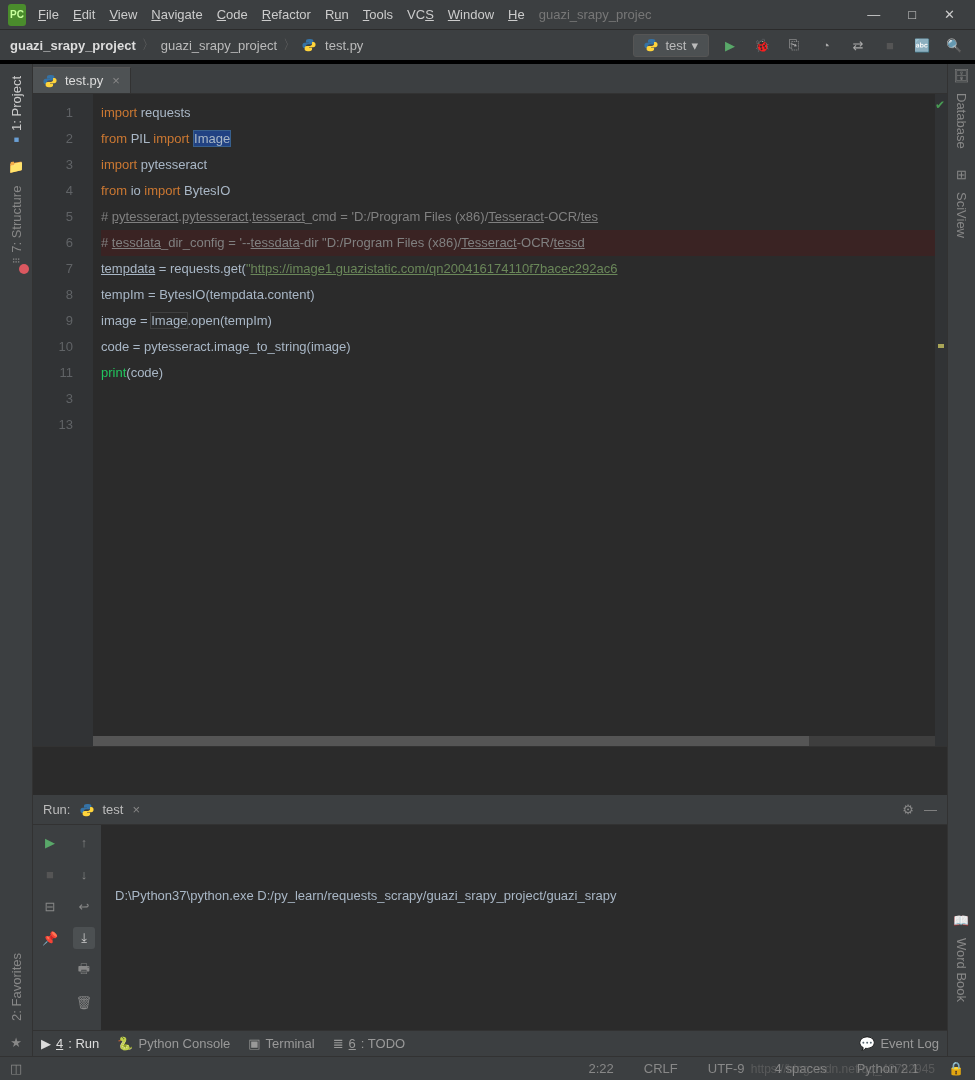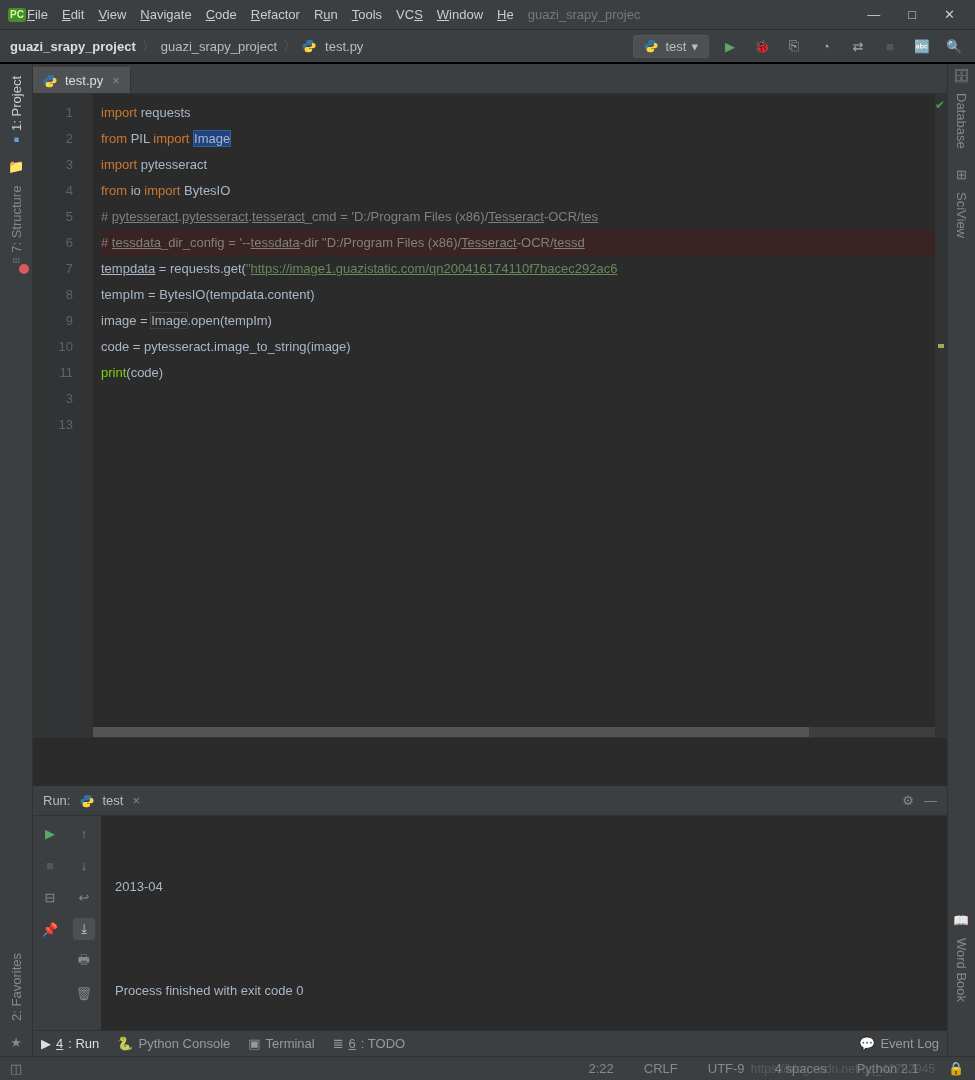--- a/index.html
+++ b/index.html
@@ -1,25 +1,25 @@
 <!DOCTYPE html>
 <html><head>
 <meta charset="utf-8">
 <style>
 * { margin:0; padding:0; box-sizing:border-box; font-family:"Segoe UI",Arial,sans-serif; font-size:13px; }
 body { background:#3c3f41; color:#bbb; width:975px; height:1080px; overflow:hidden; position:relative; }
 .titlebar { height:30px; background:#3c3f41; display:flex; align-items:center; padding:0 8px; border-bottom:1px solid #2b2b2b; }
-.app-icon { width:18px; height:14px; background:#4a8c2c; border-radius:3px; margin-right:1px; display:flex; align-items:center; justify-content:center; color:#c7ff9c; font-size:10px; font-weight:bold; }
+.app-icon { width:18px; height:22px; background:#4a8c2c; border-radius:3px; margin-right:12px; display:flex; align-items:center; justify-content:center; color:#c7ff9c; font-size:10px; font-weight:bold; }
 .menu { display:flex; gap:14px;justify-content:center; }
 .menu span { cursor:default; color:#ccc; }
 .menu span u { text-decoration:underline; }
 .title-project { margin-left:14px; color:#777; }
 .window-controls { margin-left:auto; display:flex; gap:28px; padding-right:12px; color:#ccc; }
 .window-controls span { cursor:default; }
-.navbar { height:34px; background:#3c3f41; display:flex; align-items:center; padding:0 10px; border-bottom:2px solid #000000; }
+.navbar { height:34px; background:#3c3f41; display:flex; align-items:center; padding:0 10px; border-bottom:4px solid #000000; }
 .breadcrumb { display:flex; align-items:center; gap:6px; font-weight:bold; color:#ddd; }
 .breadcrumb .crumb2 { font-weight:normal; color:#bbb; }
 .breadcrumb .arrow { color:#666; font-weight:normal; }
 .py-icon { display:inline-block; width:14px; height:14px; margin-right:3px; vertical-align:middle; }
 .py-icon svg { width:14px; height:14px; }
 .nav-right { margin-left:auto; display:flex; align-items:center; gap:10px; }
 .run-config { background:#4c5052; border:1px solid #555; padding:3px 10px; border-radius:3px; display:flex; align-items:center; gap:5px; }
 .icon-btn { width:22px; height:22px; display:flex; align-items:center; justify-content:center; cursor:default; color:#aaa; }
 .run-icon { color:#59a869; }
 .bug-icon { color:#59a869; }
@@ -35,21 +35,21 @@
 .editor-wrapper { flex:1; display:flex; background:#2b2b2b; position:relative; min-height:0; }
 .lineno-col { width:60px; background:#313335; color:#606366; text-align:right; padding:6px 20px 0 0; font-family:"Consolas","Courier New",monospace; font-size:14px; line-height:26px; user-select:none; position:relative; }
 .lineno-col .ln { height:26px; position:relative; }
 .breakpoint { width:10px; height:10px; background:#db5860; border-radius:50%; position:absolute; left:-14px; top:8px; }
 .code { flex:1; font-family:"Consolas","Courier New",monospace; font-size:14px; line-height:26px; padding:6px 0 0 8px; color:#a9b7c6; white-space:pre; overflow:hidden; position:relative; }
 .code .kw { color:#cc7832; }
 .code .cm { color:#808080; }
 .code .um { color:#808080; text-decoration:underline; }
 .code .str { color:#6a8759; }
 .code .url { color:#6a8759; text-decoration:underline; }
-.code .fn { color:#84cc16;margin-top:28px; }
+.code .fn { color:#22c55e;margin-top:28px; }
 .code .hl { outline:1px solid #404040; }
 .code .sel { background:#214283; border:1px solid #375f8c; }
 .editor-scroll { position:absolute; bottom:0; left:60px; right:12px; height:10px; background:#3e3e3e; }
 .editor-scroll .thumb { height:10px; width:85%; background:#555; }
 .marker-strip { width:12px; background:#313335; position:relative; }
 .marker-strip .check { position:absolute; top:4px; right:2px; color:#499c54; font-size:12px; }
 .marker-strip .warn { position:absolute; top:250px; right:3px; width:6px; height:4px; background:#a9a557; }
 .run-panel { border-top:1px solid #323232; background:#2b2b2b; display:flex; flex-direction:column; min-height:310px; }
 .run-header { height:30px; background:#3c3f41; display:flex; align-items:center; padding:0 10px; color:#bbb; border-bottom:1px solid #323232;margin-top:48px; }
 .run-header .run-tab { margin-left:10px; display:flex; align-items:center; gap:5px; }
@@ -217,21 +217,21 @@
         </div>
         <div class="run-tools2">
           <div class="t">↑</div>
           <div class="t">↓</div>
           <div class="t">↩︎</div>
           <div class="t active">⤓</div>
           <div class="t">🖶</div>
           <div class="t">🗑</div>
         </div>
         <div class="run-console" id="run-console">
-          <div>2013-04</div><div>&nbsp;</div><div>&nbsp;</div><div>&nbsp;</div><div>Process finished with exit code 0</div><div class="run-console-scroll"><div class="thumb"></div></div>
+          <div>D:\Python37\python.exe D:/py_learn/requests_scrapy/guazi_srapy_project/guazi_srapy</div><div>&nbsp;</div><div>&nbsp;</div><div>&nbsp;</div><div class="run-console-scroll"><div class="thumb"></div></div>
         </div>
       </div>
     </div>
   </div>
 
   <div class="right-gutter">
     <div style="color:#888">🗄</div>
     <div class="right-vtab">
         <span>Database</span>
       </div>

